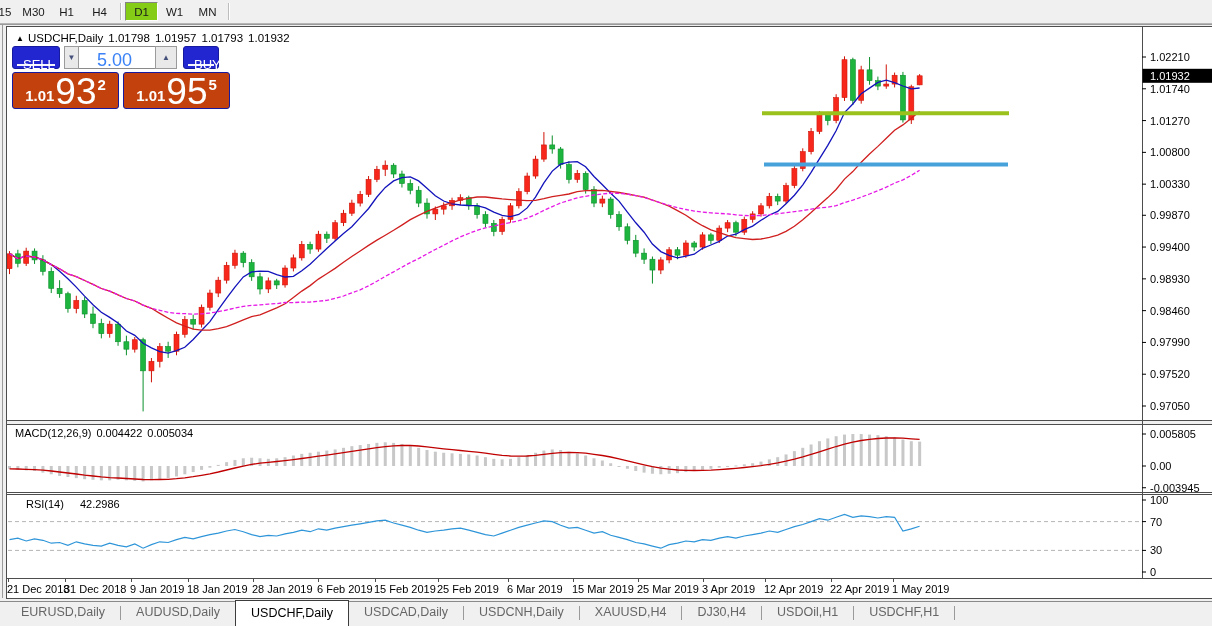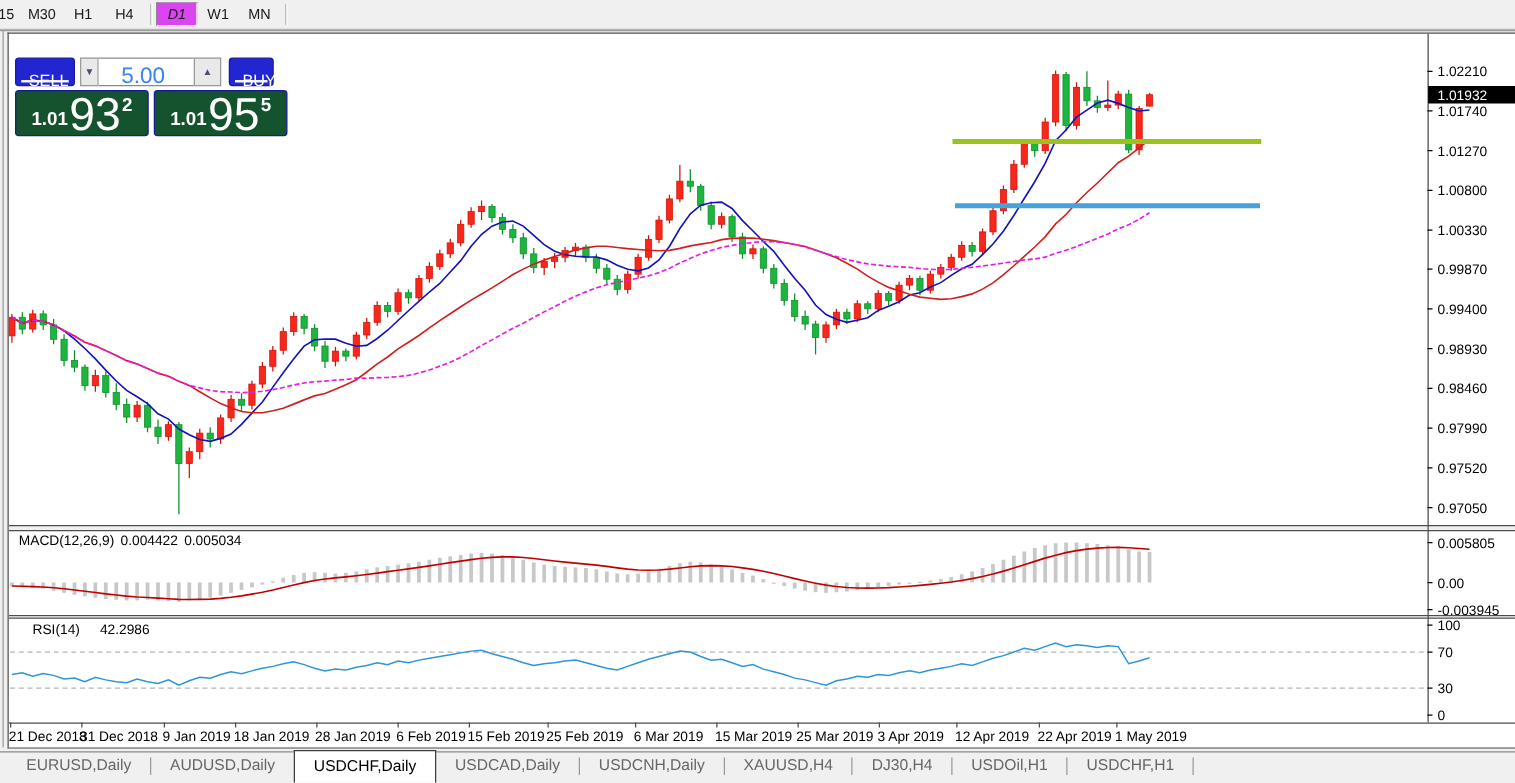--- a/index.html
+++ b/index.html
@@ -3,21 +3,21 @@
 <meta charset="utf-8">
 <style>
   html,body{margin:0;padding:0;width:1212px;height:626px;overflow:hidden;background:#f0f0f0;
     font-family:"Liberation Sans",sans-serif;-webkit-font-smoothing:antialiased;}
   
   #toolbar{position:absolute;left:0;top:0;width:1212px;height:23px;background:#f0f0f0;
     border-bottom:1px solid #b5b5b5;display:flex;align-items:center;}
   .tf-btn{height:19px;line-height:19px;min-width:33px;text-align:center;font-size:11.5px;color:#1a1a1a;
     background:transparent;border:1px solid transparent;padding:0 2px;cursor:default;}
   .tf-btn.first{min-width:24px;margin-left:-7px;}
-  .tf-btn.active{background:#d946ef;border-color:#848484 #ffffff #ffffff #848484;font-style:italic;}
+  .tf-btn.active{background:#84cc16;border-color:#848484 #ffffff #ffffff #848484;}
   .tf-sep{width:1px;height:17px;background:#bdbdbd;margin:0 4px;box-shadow:1px 0 0 #fff;}
   #edge-h{position:absolute;left:0;top:24px;width:1212px;height:1px;background:#9a9a9a;}
   #edge-v{position:absolute;left:2px;top:24px;width:1px;height:574px;background:#9a9a9a;}
   
   #chart-window{position:absolute;left:6px;top:26px;width:1206px;height:572px;background:#fff;
     border-top:1px solid #4d4d4d;border-left:1px solid #4d4d4d;}
   #chart-svg{position:absolute;left:0;top:0;}
   #chart-header{position:absolute;left:9px;top:5px;font-size:11.5px;color:#000;white-space:nowrap;}
   #chart-header .tri{font-size:8px;vertical-align:1px;margin-right:4px;}
   #chart-header span.v{margin-left:5px;}
@@ -33,21 +33,21 @@
   .tp-btn.sell{width:48px;}
   .tp-btn.buy{width:36px;margin-left:6px;}
   .tp-btn:after{content:"";position:absolute;left:4px;right:4px;bottom:2px;height:2px;background:#fff;opacity:.95;}
   .tp-spin{display:flex;margin-left:4px;}
   .spin-btn{width:15px;background:#e9e9e9;border:1px solid #9b9b9b;color:#44507a;font-size:8px;
     padding:0;cursor:pointer;line-height:8px;}
   .tp-vol{width:76px;background:#fff;border:1px solid #8a8a8a;border-left:none;border-right:none;
     font-size:18px;color:#3b82f6;text-align:center;padding:3px 5px 0 0;box-sizing:border-box;}
   .spin-btn.up{width:22px;}
   .tp-row2{display:flex;margin-top:3px;}
-  .tp-price{width:107px;height:37px;background:#14532d;border:1px solid #161a9e;border-radius:3px;
+  .tp-price{width:107px;height:37px;background:#c2410c;border:1px solid #161a9e;border-radius:3px;
     color:#fff;display:flex;align-items:flex-end;justify-content:center;cursor:pointer;box-sizing:border-box;}
   .tp-price + .tp-price{margin-left:4px;}
   .tp-small{font-size:15px;font-weight:bold;margin:0 1px 4px 0;}
   .tp-big{font-size:37px;line-height:33px;}
   .tp-sup{font-size:15px;font-weight:bold;transform:translateY(-15px);margin-left:1px;}
   
   #tabbar{position:absolute;left:0;bottom:0;width:1212px;height:25px;background:#f0f0f0;
     border-top:1px solid #8a8a8a;display:flex;align-items:flex-start;padding-left:6px;box-sizing:border-box;}
   .tab{font-size:12.5px;color:#666;padding:3px 15px 0 15px;height:22px;box-sizing:border-box;cursor:pointer;white-space:nowrap;}
   .tab.active{background:#fff;color:#000;border:1px solid #3c3c3c;border-bottom:none;margin-top:-2px;padding-top:5px;height:26px;}
@@ -484,20 +484,23 @@
       <rect x="886.0999999999999" y="410.3350559862188" width="3" height="28.66494401378122" fill="#c8c8c8"></rect>
       <rect x="894.4499999999999" y="412.54005167958655" width="3" height="26.45994832041343" fill="#c8c8c8"></rect>
       <rect x="902.8" y="414.1937984496124" width="3" height="24.806201550387595" fill="#c8c8c8"></rect>
       <rect x="911.15" y="414.6237726098191" width="3" height="24.376227390180876" fill="#c8c8c8"></rect>
       <polyline points="2.5,441.8 10.8,442.0 19.2,442.3 27.5,442.6 35.9,443.2 44.3,444.0 52.6,445.0 60.9,446.0 69.3,447.0 77.6,448.1 86.0,449.0 94.3,449.9 102.7,450.6 111.0,451.0 119.4,451.5 127.8,452.0 136.1,452.5 144.4,452.6 152.8,452.5 161.2,452.3 169.5,451.7 177.8,450.8 186.2,449.7 194.5,448.3 202.9,446.8 211.3,445.0 219.6,443.0 227.9,441.0 236.3,439.1 244.6,437.4 253.0,436.2 261.3,435.3 269.7,434.5 278.1,433.6 286.4,432.6 294.8,431.5 303.1,430.3 311.4,429.2 319.8,428.1 328.1,426.9 336.5,425.7 344.8,424.4 353.2,423.1 361.6,421.9 369.9,420.7 378.3,419.6 386.6,418.9 394.9,418.5 403.3,418.5 411.6,419.0 420.0,419.8 428.3,420.8 436.7,421.8 445.0,422.7 453.4,423.5 461.8,424.3 470.1,425.1 478.4,426.1 486.8,427.3 495.1,428.3 503.5,429.0 511.8,429.2 520.2,429.0 528.5,428.3 536.9,427.4 545.3,426.4 553.6,425.7 561.9,425.5 570.3,425.7 578.6,426.2 587.0,427.3 595.4,428.5 603.7,430.0 612.0,431.8 620.4,433.8 628.8,435.9 637.1,437.8 645.4,439.6 653.8,441.1 662.1,442.2 670.5,443.0 678.9,443.4 687.2,443.5 695.5,443.4 703.9,443.1 712.3,442.6 720.6,442.0 728.9,441.3 737.3,440.5 745.6,439.6 754.0,438.6 762.4,437.4 770.7,435.9 779.0,434.2 787.4,432.2 795.8,429.9 804.1,427.4 812.4,424.8 820.8,422.1 829.1,419.5 837.5,417.2 845.8,415.1 854.2,413.5 862.5,412.3 870.9,411.5 879.3,411.0 887.6,410.9 895.9,411.2 904.3,411.8 912.6,412.4" fill="none" stroke="#c00000" stroke-width="1.3"></polyline>
       <polyline points="2.5,512.6 10.8,511.2 19.2,514.0 27.5,511.9 35.9,513.3 44.3,516.2 52.6,515.5 60.9,518.4 69.3,514.8 77.6,516.9 86.0,518.4 94.3,519.1 102.7,516.2 111.0,518.4 119.4,519.8 127.8,516.9 136.1,521.2 144.4,517.6 152.8,514.8 161.2,515.5 169.5,512.6 177.8,510.4 186.2,511.9 194.5,509.7 202.9,507.6 211.3,506.1 219.6,504.0 227.9,502.5 236.3,504.7 244.6,507.6 253.0,509.7 261.3,508.3 269.7,509.0 278.1,506.8 286.4,505.4 294.8,503.2 303.1,504.7 311.4,501.8 319.8,503.2 328.1,501.1 336.5,499.6 344.8,498.2 353.2,496.8 361.6,495.3 369.9,493.9 378.3,493.2 386.6,496.0 394.9,498.2 403.3,500.4 411.6,503.2 420.0,505.4 428.3,504.0 436.7,503.2 445.0,501.8 453.4,501.1 461.8,503.2 470.1,505.4 478.4,507.6 486.8,509.0 495.1,506.1 503.5,503.2 511.8,500.4 520.2,498.2 528.5,496.0 536.9,493.9 545.3,494.6 553.6,498.2 561.9,501.1 570.3,500.4 578.6,503.2 587.0,506.1 595.4,504.7 603.7,508.3 612.0,510.4 620.4,512.6 628.8,515.5 637.1,516.9 645.4,519.1 653.8,521.2 662.1,517.6 670.5,516.2 678.9,514.0 687.2,514.8 695.5,512.6 703.9,513.3 712.3,511.2 720.6,509.7 728.9,511.2 737.3,509.0 745.6,507.6 754.0,506.1 762.4,504.0 770.7,505.4 779.0,502.5 787.4,499.6 795.8,497.5 804.1,494.6 812.4,491.7 820.8,493.2 829.1,490.3 837.5,487.4 845.8,490.3 854.2,488.8 862.5,489.6 870.9,491.0 879.3,489.6 887.6,490.3 895.9,504.0 904.3,501.8 912.6,499.2" fill="none" stroke="#2e95d9" stroke-width="1.2"></polyline>
       <rect x="1135.5" y="41.80271317829461" width="71" height="14" fill="#000"></rect>
       <text x="1143" y="52.80271317829461" font-size="11" fill="#fff" font-family="&quot;Liberation Sans&quot;,sans-serif" name="current-price-value">1.01932</text>
     </svg>
 
+  <div id="chart-header">
+    <span class="tri">▲</span><span>USDCHF,Daily</span><span class="v">1.01798</span><span class="v">1.01957</span><span class="v">1.01793</span><span class="v">1.01932</span>
+  </div>
 
   <div id="trade-panel">
     <div class="tp-row1">
       <button class="tp-btn sell">SELL</button>
       <div class="tp-spin">
         <button class="spin-btn">▼</button>
         <div class="tp-vol">5.00</div>
         <button class="spin-btn up">▲</button>
       </div>
       <button class="tp-btn buy">BUY</button>

